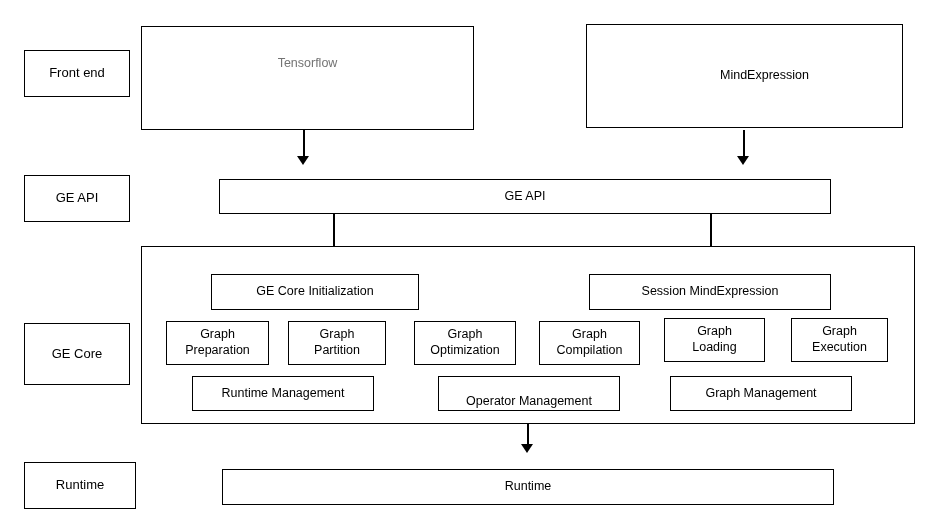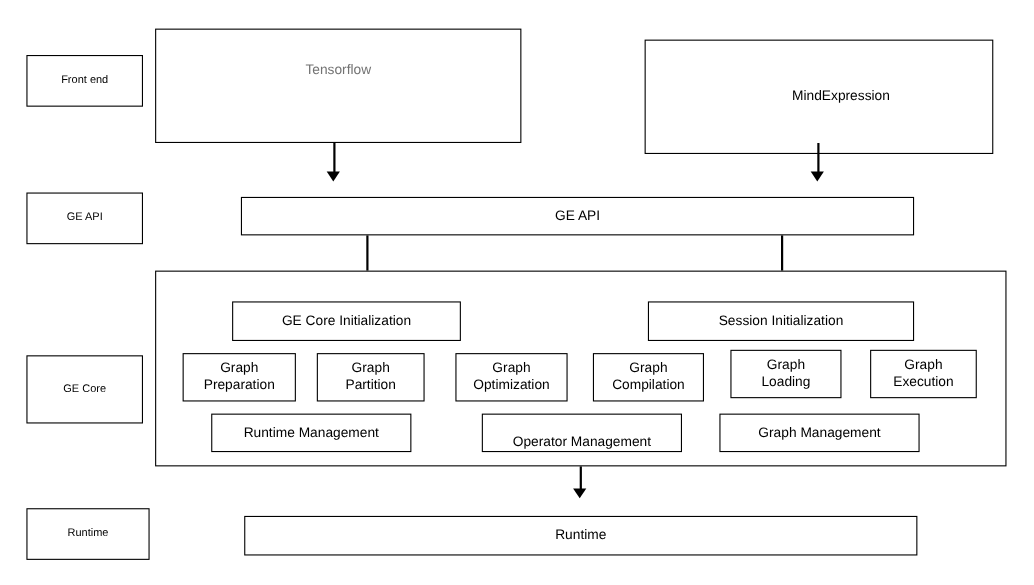--- a/index.html
+++ b/index.html
@@ -24,21 +24,21 @@
     background: #ffffff;
     display: flex;
     align-items: center;
     justify-content: center;
     text-align: center;
     color: #000000;
     font-size: 12.5px;
     line-height: 1.25;
   }
   .label-box {
-    font-size: 10px;
+    font-size: 13px;
   }
   .group-box {
     display: block;
   }
   .group-title {
     position: absolute;
     left: 0;
     right: 0;
     text-align: center;
     font-size: 12.5px;
@@ -75,21 +75,21 @@
     <span>GE Core</span>
   </div>
   <div class="box label-box" style="left:24px; top:462px; width:112px; height:47px;">
     <span>Runtime</span>
   </div>
 
   <div class="box group-box" style="left:141px; top:26px; width:333px; height:104px;">
     <div class="group-title" style="top:29px;">Tensorflow</div>
   </div>
 
-  <div class="box" style="left:586px; top:36px; width:317px; height:104px;padding-left:40px;">
+  <div class="box" style="left:586px; top:24px; width:317px; height:104px;padding-left:40px;">
     <span>MindExpression</span>
   </div>
 
   <div class="connector v-line" style="left:303px; top:130px; height:28px;"></div>
   <div class="arrow-head" style="left:297px; top:156px;"></div>
 
   <div class="connector v-line" style="left:743px; top:130px; height:28px;"></div>
   <div class="arrow-head" style="left:737px; top:156px;"></div>
 
   <div class="box" style="left:219px; top:179px; width:612px; height:35px;">
@@ -101,21 +101,21 @@
 
   <div class="connector v-line" style="left:710px; top:214px; height:54px;"></div>
   <div class="arrow-head" style="left:704px; top:266px;"></div>
 
   <div class="box group-box" style="left:141px; top:246px; width:774px; height:178px;"></div>
 
   <div class="box" style="left:211px; top:274px; width:208px; height:36px;">
     <span>GE Core Initialization</span>
   </div>
   <div class="box" style="left:589px; top:274px; width:242px; height:36px;">
-    <span>Session Initialization</span>
+    <span>Session MindExpression</span>
   </div>
 
   <div class="box" style="left:166px; top:321px; width:103px; height:44px; white-space:pre-line;">
     <span>Graph
 Preparation</span>
   </div>
   <div class="box" style="left:288px; top:321px; width:98px; height:44px; white-space:pre-line;">
     <span>Graph
 Partition</span>
   </div>
@@ -135,21 +135,21 @@
     <span>Graph
 Execution</span>
   </div>
 
   <div class="box" style="left:192px; top:376px; width:182px; height:35px;">
     <span>Runtime Management</span>
   </div>
   <div class="box" style="left:438px; top:376px; width:182px; height:35px;align-items:flex-end;">
     <span>Operator Management</span>
   </div>
-  <div class="box" style="left:654px; top:376px; width:182px; height:35px;">
+  <div class="box" style="left:670px; top:376px; width:182px; height:35px;">
     <span>Graph Management</span>
   </div>
 
   <div class="connector v-line" style="left:527px; top:424px; height:22px;"></div>
   <div class="arrow-head" style="left:521px; top:444px;"></div>
 
   <div class="box" style="left:222px; top:469px; width:612px; height:36px;">
     <span>Runtime</span>
   </div>
 

